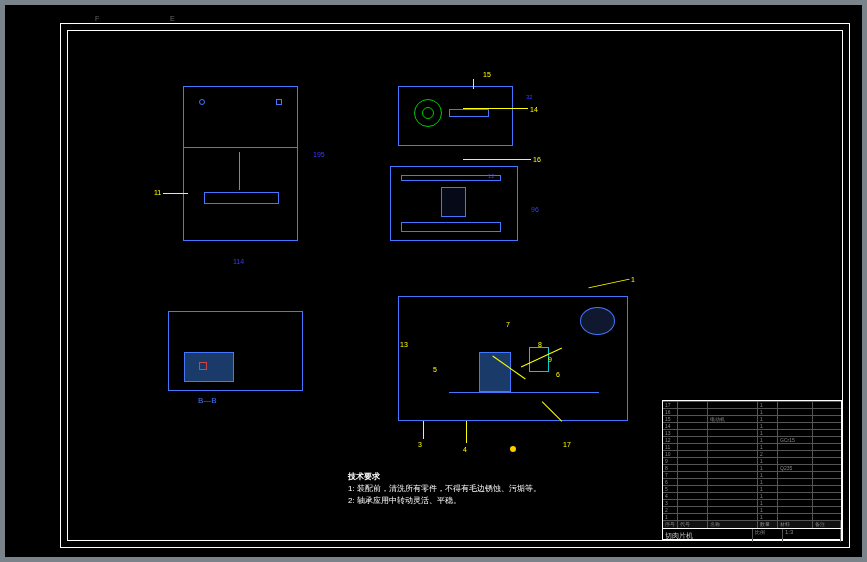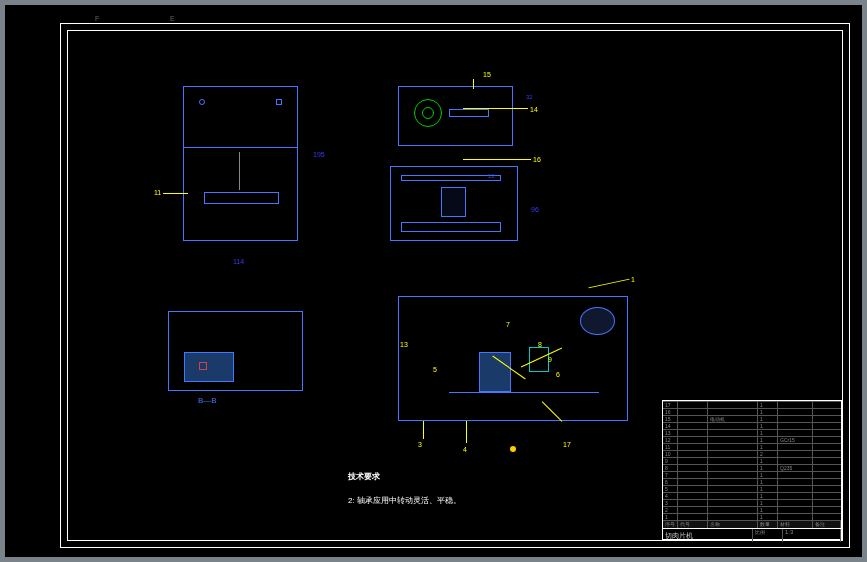--- a/index.html
+++ b/index.html
@@ -96,20 +96,21 @@
     <span class="callout" style="left:350px;top:410px">3</span>
     <div class="leader" style="left:355px;top:390px;width:1px;height:18px"></div>
     <span class="callout" style="left:395px;top:415px">4</span>
     <div class="leader" style="left:398px;top:390px;width:1px;height:22px"></div>
     <span class="callout" style="left:495px;top:410px">17</span>
     <div class="leader" style="left:470px;top:380px;width:28px;height:1px;transform:rotate(45deg)"></div>
 
     <div class="yellow-dot" style="left:442px;top:415px"></div>
 
     <span class="note-text" style="left:280px;top:440px;font-weight:bold">技术要求</span>
+    <span class="note-text" style="left:280px;top:452px">1: 装配前，清洗所有零件，不得有毛边锈蚀、污垢等。</span>
     <span class="note-text" style="left:280px;top:464px">2: 轴承应用中转动灵活、平稳。</span>
 
     <div class="title-block">
       <div id="tb-rows">
           <div class="tb-row">
             <div class="tb-cell" style="width: 15px;">17</div>
             <div class="tb-cell" style="width: 30px;"></div>
             <div class="tb-cell" style="width: 50px;"></div>
             <div class="tb-cell" style="width: 20px;">1</div>
             <div class="tb-cell" style="width: 35px;"></div>

